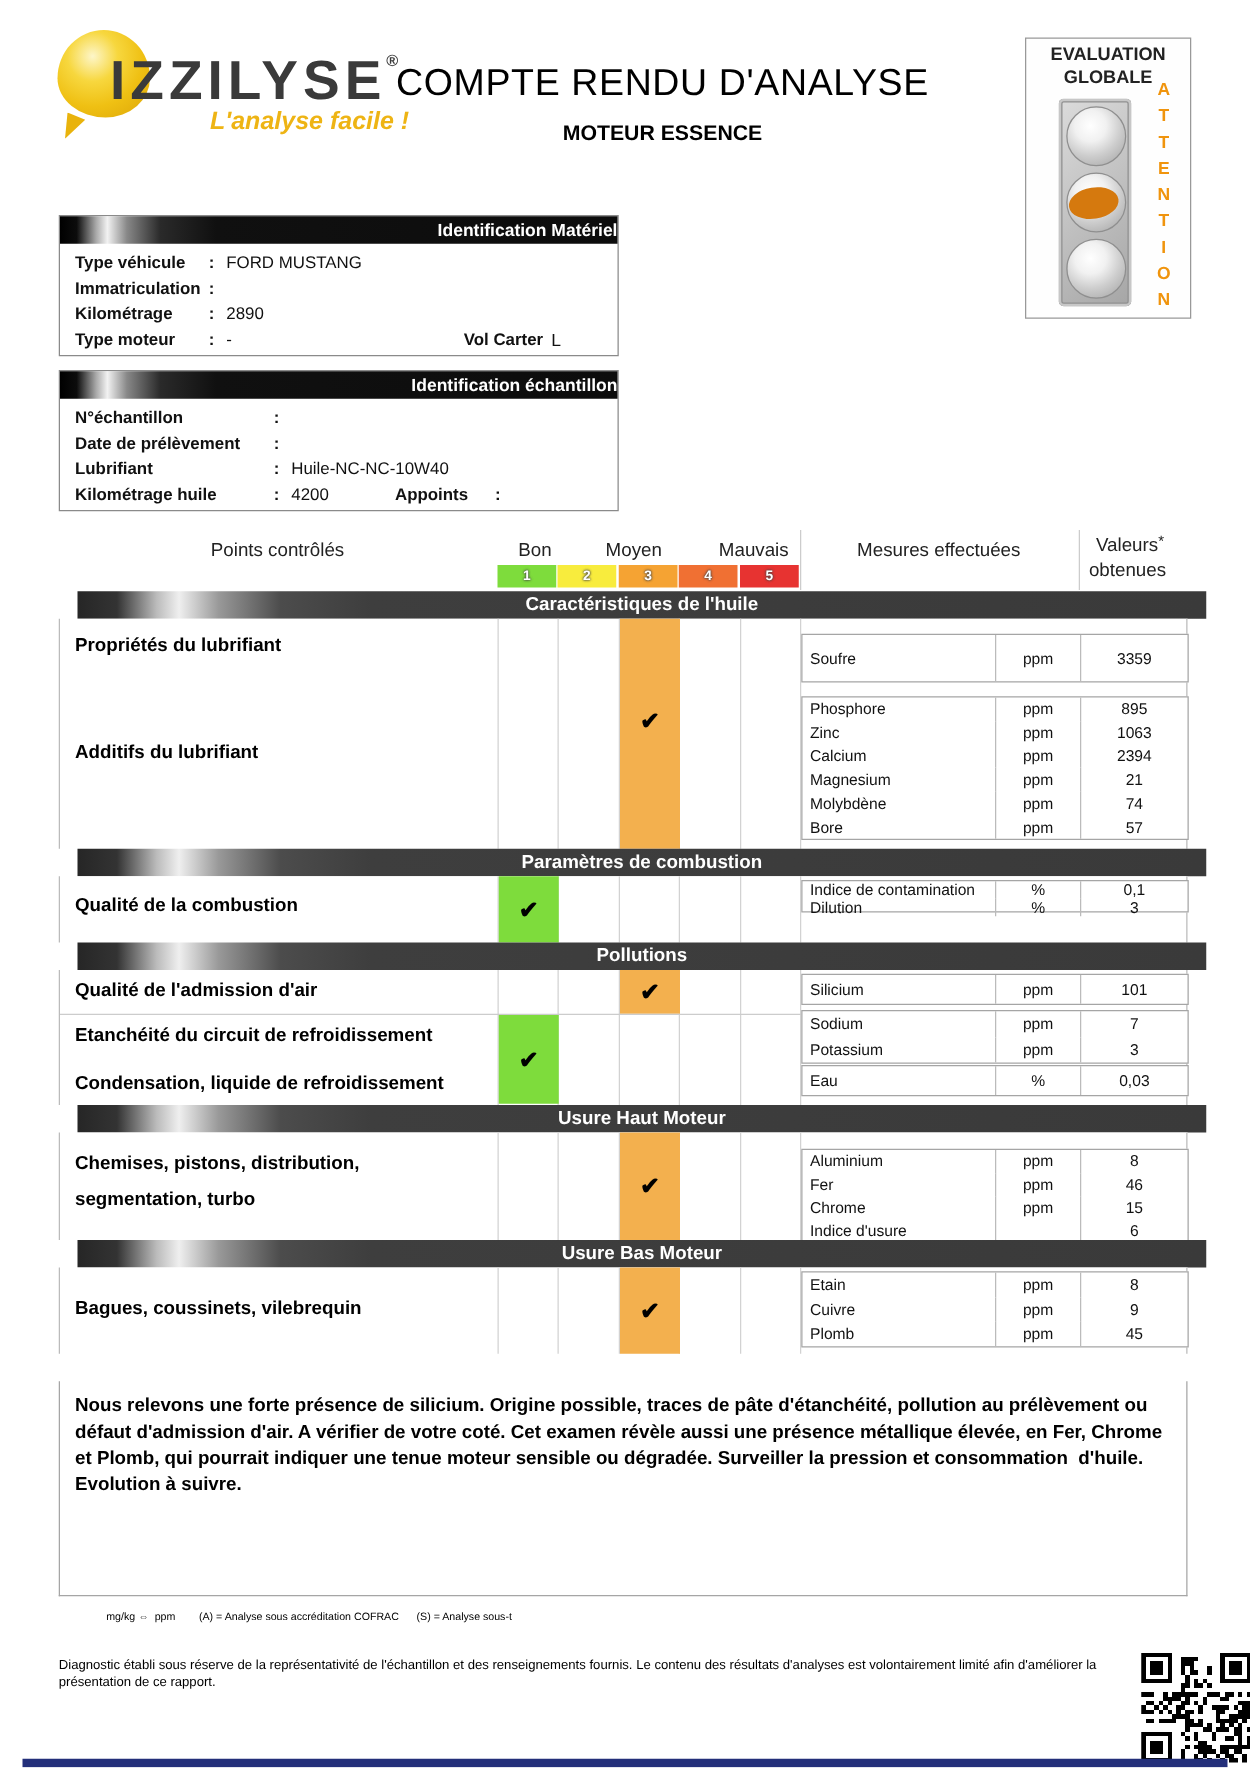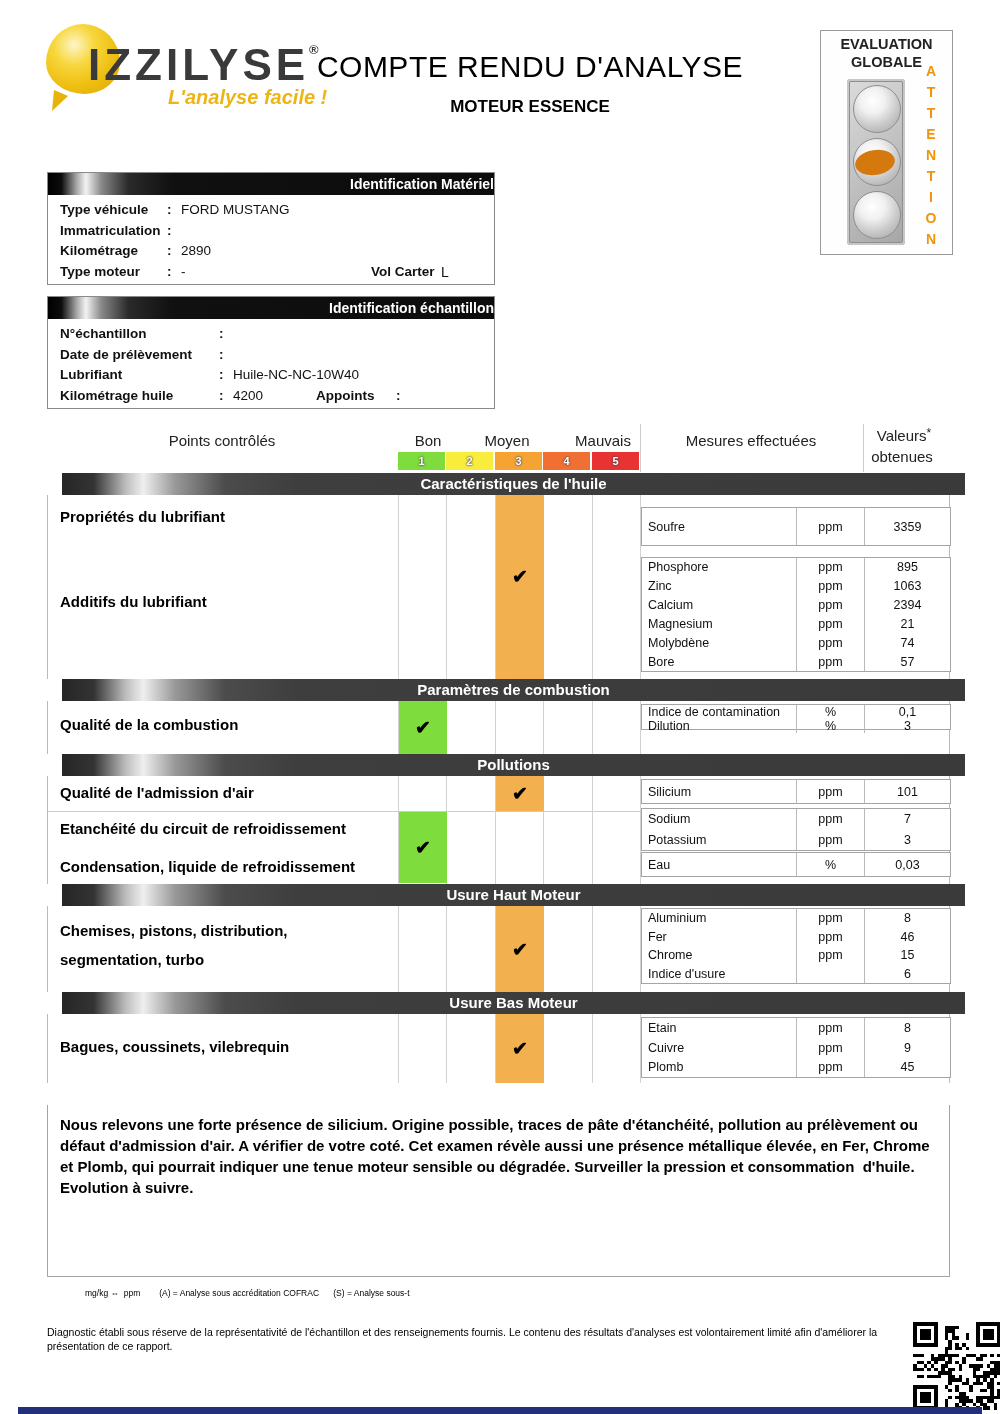--- a/index.html
+++ b/index.html
@@ -307,21 +307,21 @@
       </div>
     </div>
 
     <div class="band" style="top:460px">Usure Haut Moteur</div>
     <div class="block" style="top:482px;height:86px">
       <div class="rate-cell" style="left: 448px; top: 0px; height: 86px; background-color: rgb(243, 176, 78);">
           <span class="check">✔</span>
         </div>
       <div class="rowlabel" style="top:16px">Chemises, pistons, distribution,</div>
       <div class="rowlabel" style="top:45px">segmentation, turbo</div>
-      <div class="grp" style="top:2px;height:76px">
+      <div class="grp" style="top:13px;height:76px">
         <div class="mr">
             <span class="ml">Aluminium</span>
             <span class="mu">ppm</span>
             <span class="mv">8</span>
           </div>
         <div class="mr">
             <span class="ml">Fer</span>
             <span class="mu">ppm</span>
             <span class="mv">46</span>
           </div>

